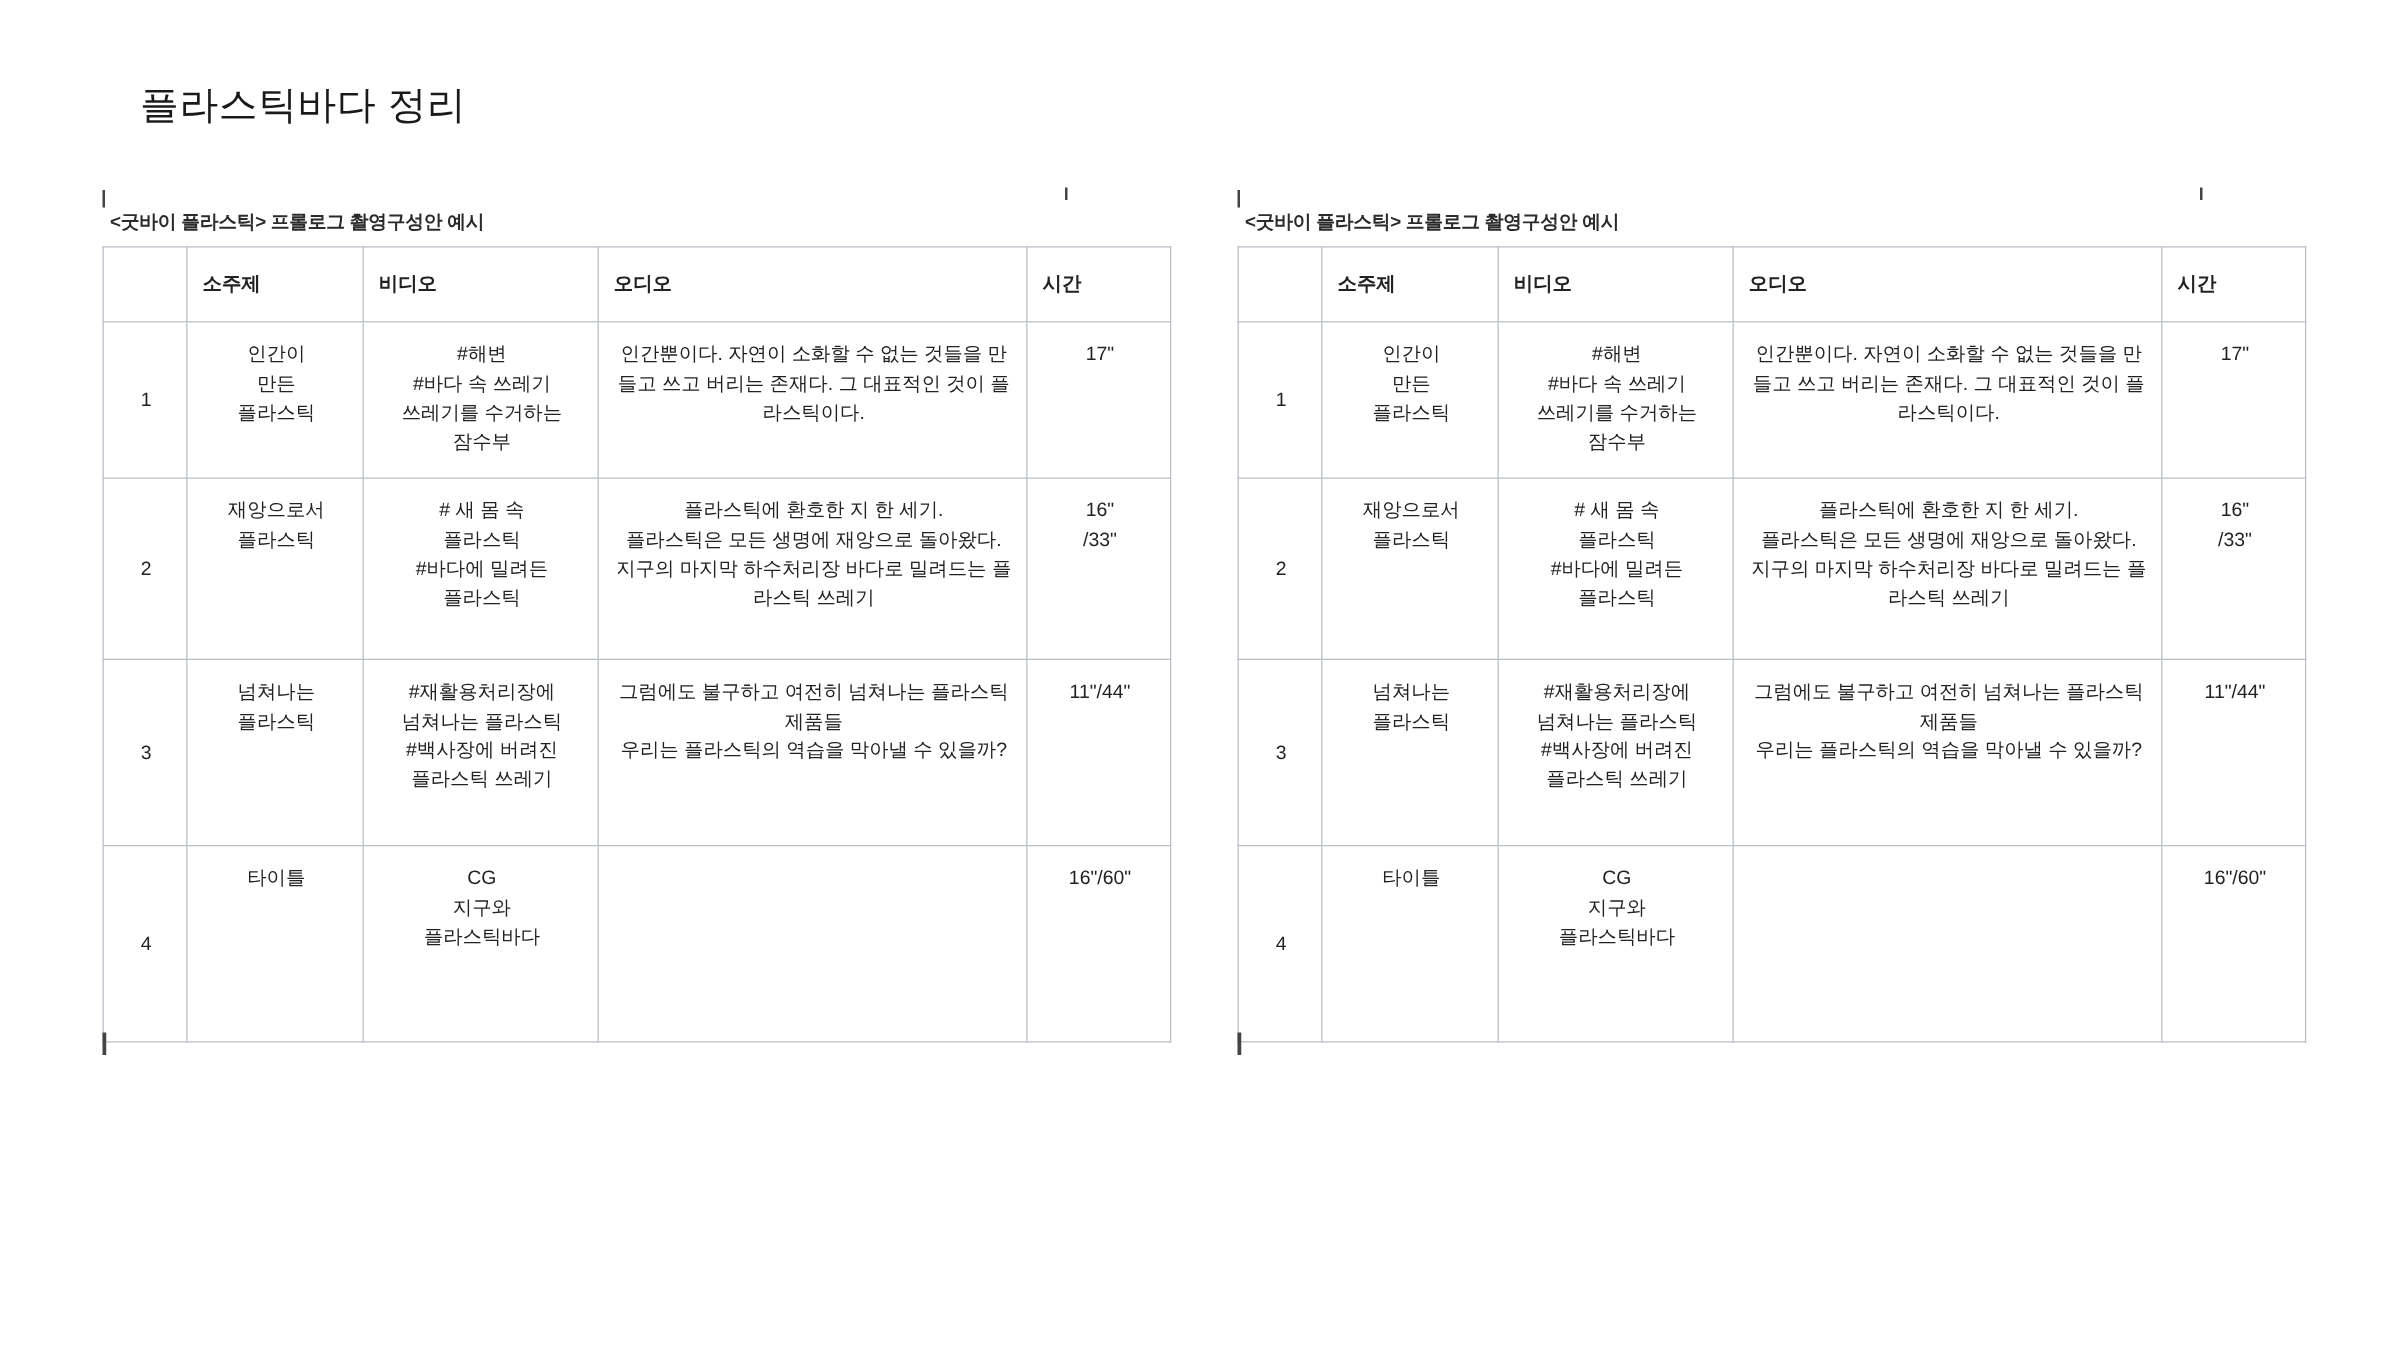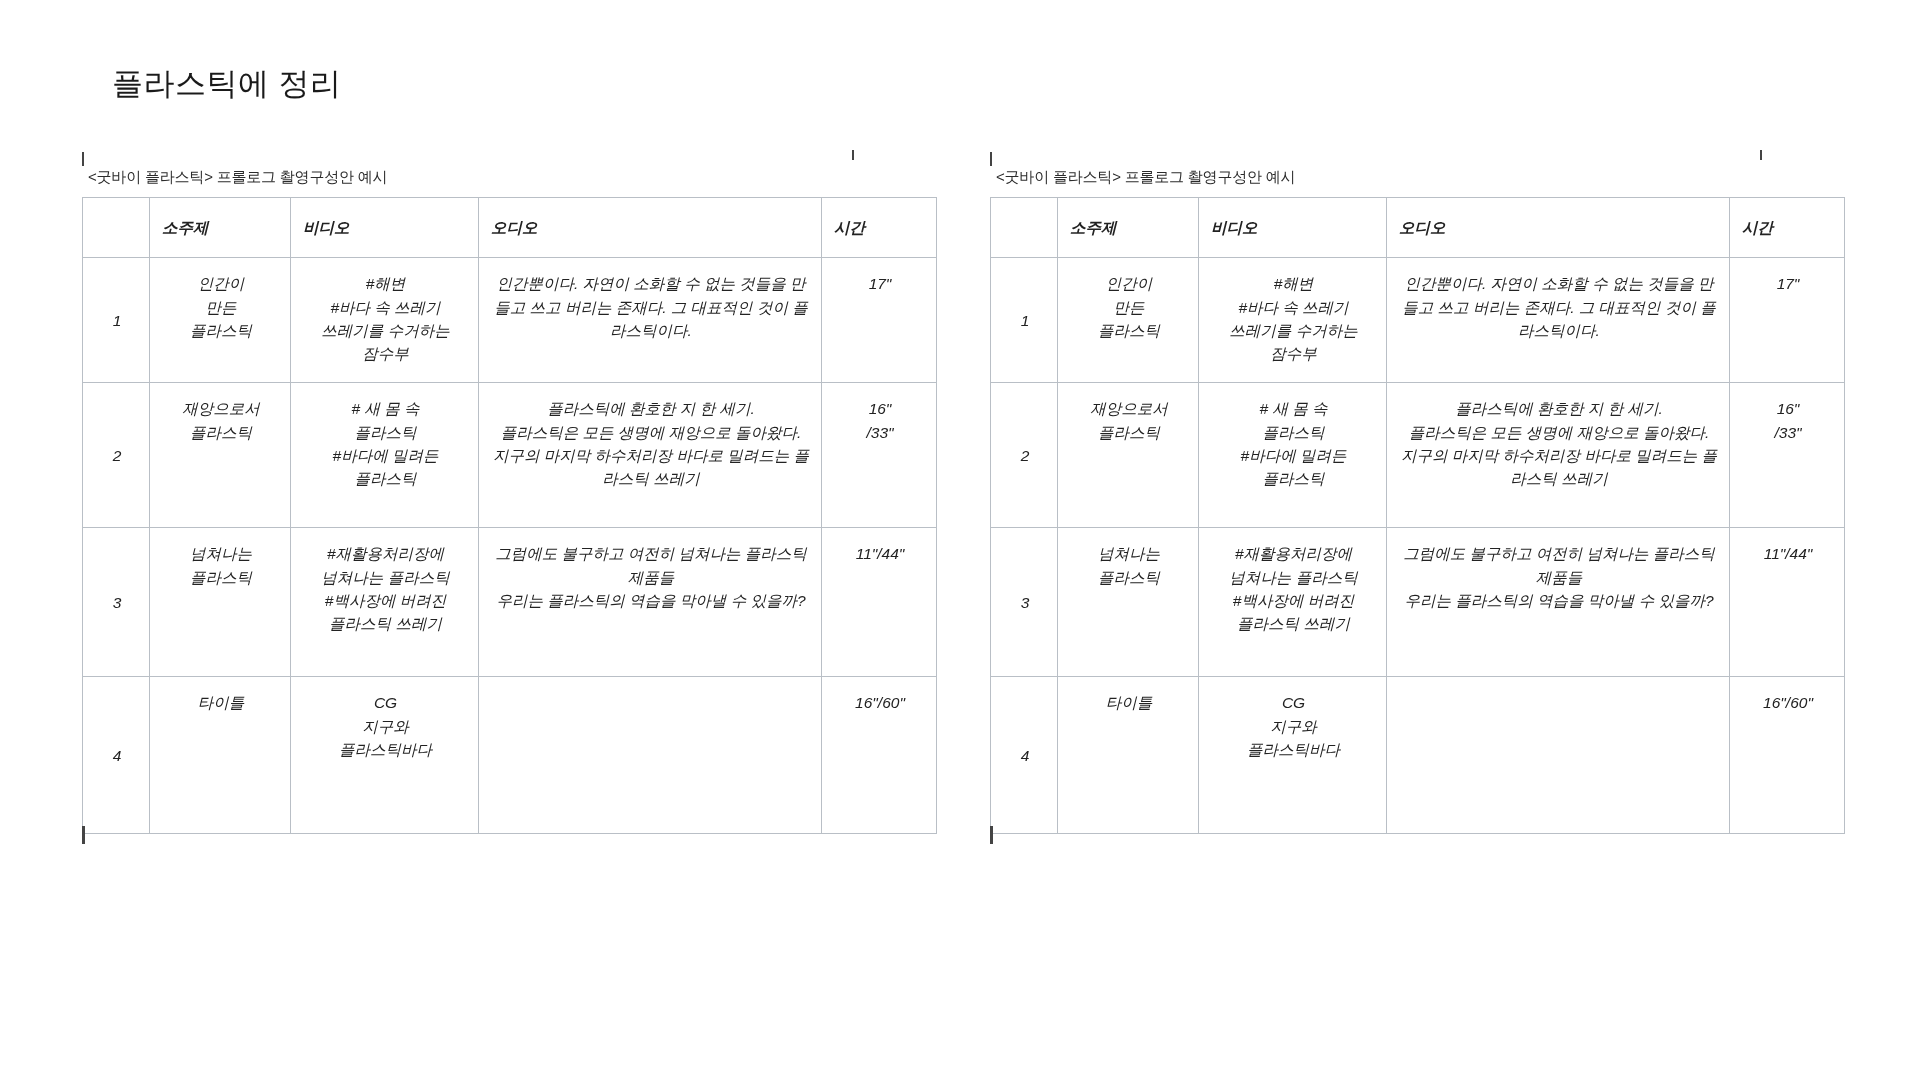--- a/index.html
+++ b/index.html
@@ -29,42 +29,41 @@
   .doc {
     position: absolute;
     top: 168px;
     width: 790px;
   }
   .doc-left  { left: 82px; }
   .doc-right { left: 990px; }
 
   .doc-caption {
     font-size: 15px;
-    font-weight: 400;
+    font-weight: 700;
     color: #2b2b2b;
     margin: 0 0 10px 6px;
     letter-spacing: -0.2px;
     white-space: nowrap;
   }
 
   
   .crop {
     position: absolute;
     background: #444;
   }
   .crop-tl { width: 2px; height: 14px; left: 0px;   top: -16px; }
   .crop-tr { width: 2px; height: 10px; right: 18px; top: -18px; }
   .crop-bl { width: 3px; height: 18px; left: 0px;   bottom: -10px; }
 
   table.story {
     border-collapse: collapse;
     width: 785px;
     table-layout: fixed;
     background: #fff;
-    font-style: italic;
   }
   table.story td, table.story th {
     border: 1px solid #b9bfc6;
     vertical-align: top;
     padding: 14px 10px 14px 12px;
     font-size: 15.5px;
     line-height: 1.5;
     color: #222;
     font-weight: 400;
     text-align: center;
@@ -93,21 +92,21 @@
   .row-h2 td { height: 116px; }
   .row-h3 td { height: 120px; }
   .row-h4 td { height: 128px; }
 
   .cell-lines { white-space: pre-line; }
   .justified  { text-align: justify; text-justify: inter-word; }
 </style>
 </head>
 <body>
 
-<h1 class="page-title">플라스틱에 정리</h1>
+<h1 class="page-title">플라스틱바다 정리</h1>
 
 <div class="doc doc-left">
   <span class="crop crop-tl"></span>
   <span class="crop crop-tr"></span>
   <span class="crop crop-bl"></span>
 
   <div class="doc-caption">&lt;굿바이 플라스틱&gt; 프롤로그 촬영구성안 예시</div>
 
   <table class="story">
     <thead>

